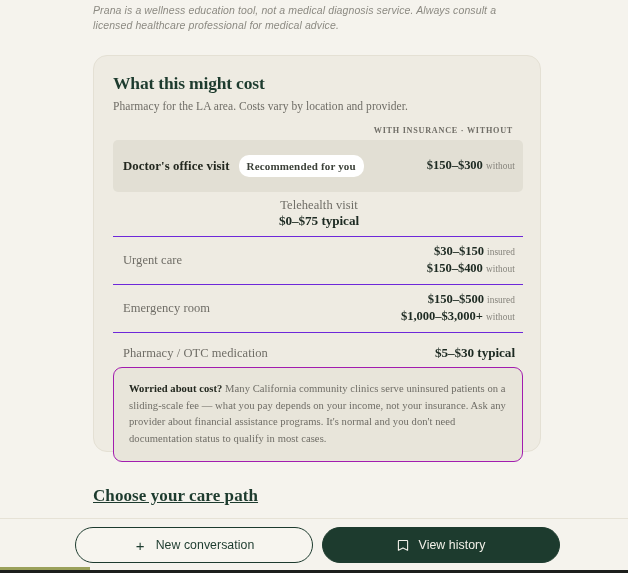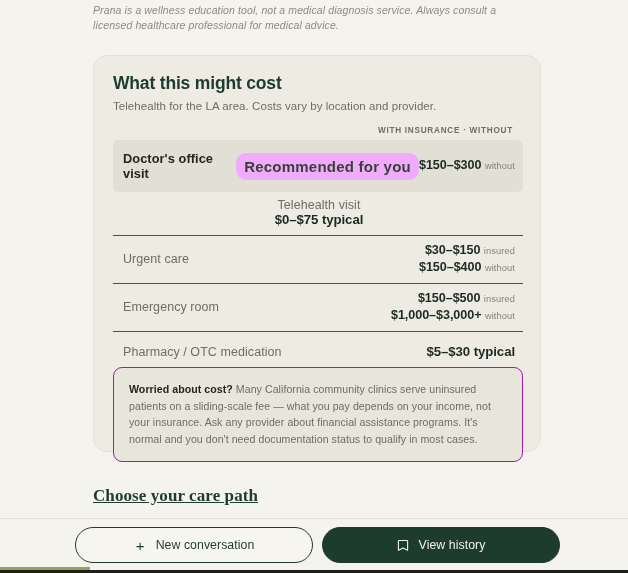--- a/index.html
+++ b/index.html
@@ -40,20 +40,21 @@
   .cost-card {
     position: absolute;
     left: 93px;
     top: 55px;
     width: 448px;
     height: 397px;
     background: #eeebe2;
     border: 1px solid #e4e0d4;
     border-radius: 14px;
     box-sizing: border-box;
+    font-family: Liberation Serif, serif;
   }
 
   .card-title {
     position: absolute;
     left: 19px;
     top: 17px;
     font-size: 17.5px;
     font-weight: bold;
     color: #1d3b2e;
     letter-spacing: -0.01em;
@@ -113,23 +114,23 @@
     font-size: 12.5px;
     color: #6f6d66;
     letter-spacing: 0.005em;
   }
   .row.highlight .row-label {
     color: #23281f;
     font-weight: bold;
     font-size: 12.8px;
   }
   .badge {
-    background: #f0abfc;
+    background: #ffffff;
     color: #3b4038;
-    font-size: 15px;
+    font-size: 11px;
     font-weight: bold;
     padding: 5px 8px;
     border-radius: 10px;
     letter-spacing: 0.015em;
     white-space: nowrap;
   }
 
   .prices {
     text-align: right;
     white-space: nowrap;
@@ -259,21 +260,21 @@
 </head>
 <body>
 
 <div class="page">
 
   <div class="disclaimer">Prana is a wellness education tool, not a medical diagnosis service. Always consult a licensed healthcare professional for medical advice.</div>
 
   <div class="cost-card">
 
     <div class="card-title">What this might cost</div>
-    <div class="card-sub">Telehealth for the LA area. Costs vary by location and provider.</div>
+    <div class="card-sub">Pharmacy for the LA area. Costs vary by location and provider.</div>
     <div class="col-header">WITH INSURANCE · WITHOUT</div>
 
     <div class="table">
 
       <div class="row highlight">
         <div class="row-label-wrap">
           <span class="row-label">Doctor's office visit</span>
           <span class="badge">Recommended for you</span>
         </div>
         <div class="prices">

